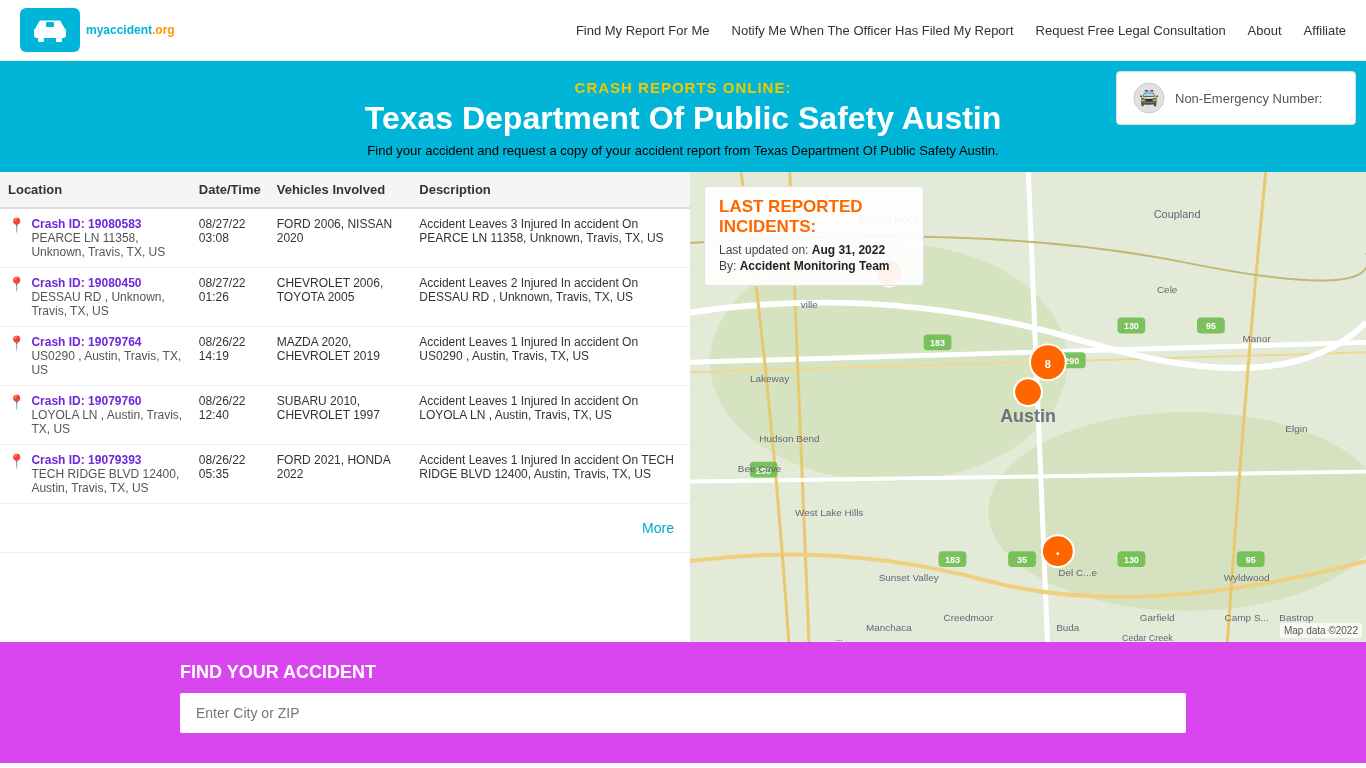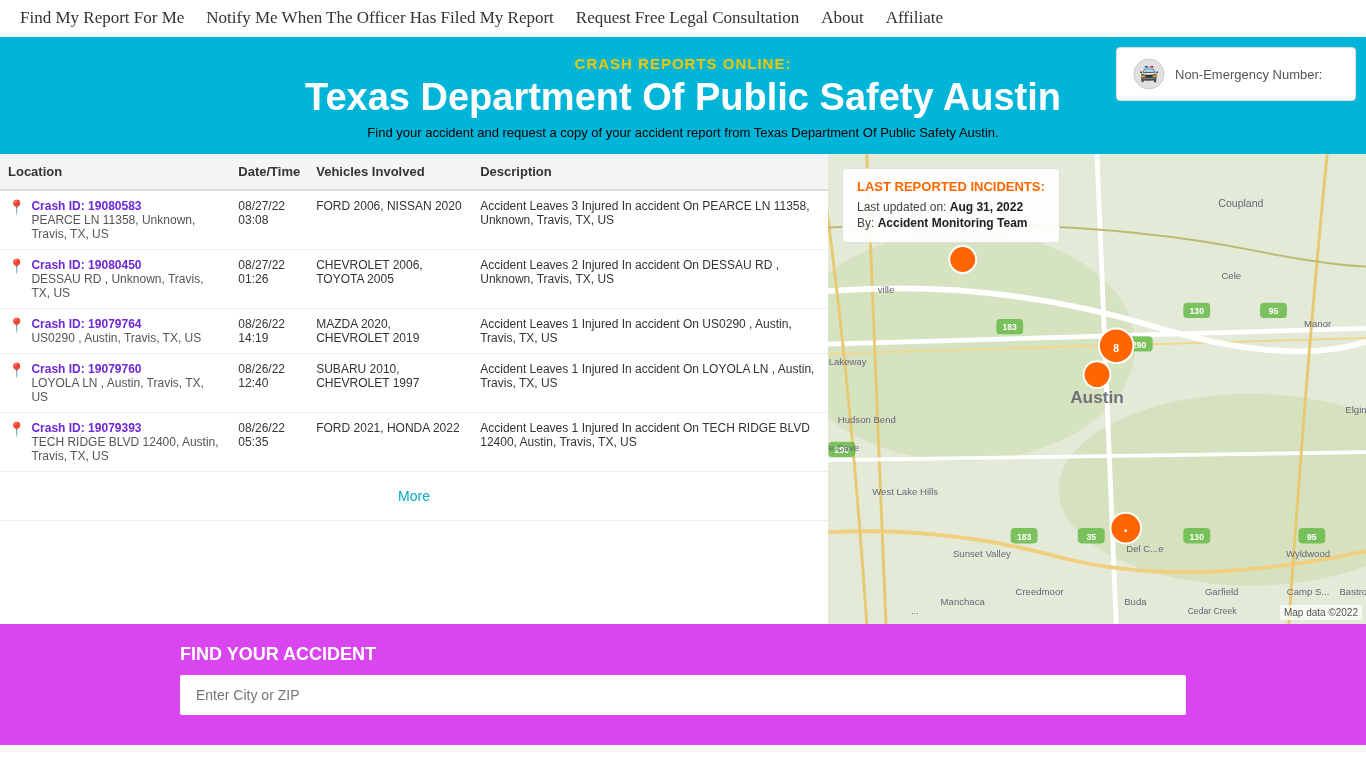--- a/index.html
+++ b/index.html
@@ -11,70 +11,70 @@
       padding: 8px 20px; border-bottom: 1px solid #eee; background: #fff;
     }
     .logo-area { display: flex; align-items: center; gap: 6px; }
     .logo-box {
       background: #00b5d8; border-radius: 6px; width: 60px; height: 44px;
       display: flex; align-items: center; justify-content: center; flex-direction: column;
     }
     .logo-box svg { width: 36px; height: 24px; }
     .nav-links { display: flex; align-items: center; gap: 22px; }
     .nav-links a {
-      text-decoration: none; color: #333; font-size: 17px; white-space: nowrap; font-family: Liberation Serif, serif;
+      text-decoration: none; color: #333; font-size: 13px; white-space: nowrap;
     }
 
     
     .hero {
       background: #00b5d8; padding: 18px 36px 14px; text-align: center;
       position: relative;
     }
     .hero-subtitle {
       color: #f0c800; font-size: 15px; font-weight: bold; letter-spacing: 1px;
       text-transform: uppercase; margin-bottom: 4px;
     }
     .hero-title {
-      color: #fff; font-size: 38px; font-weight: bold; margin-bottom: 6px;
+      color: #fff; font-size: 32px; font-weight: bold; margin-bottom: 6px;
     }
     .hero-desc { color: #000000; font-size: 13px; }
 
     
     .non-emergency-box {
       position: absolute; top: 10px; right: 10px;
       background: #fff; border: 1px solid #ddd; border-radius: 4px;
       padding: 10px 16px; display: flex; align-items: center; gap: 10px;
       font-size: 13px; color: #555; min-width: 240px;
     }
     .ne-icon { width: 32px; height: 32px; flex-shrink: 0; }
 
     
     .main-content {
       display: flex; width: 100%; min-height: 470px;
     }
 
     
-    .table-section { width: 828px; flex-shrink: 0; overflow: hidden; }
+    .table-section { width: 690px; flex-shrink: 0; overflow: hidden; }
 
     .incidents-table { width: 100%; border-collapse: collapse; }
     .incidents-table th {
       background: #f5f5f5; border-bottom: 2px solid #ddd;
       padding: 10px 8px; text-align: left; font-size: 13px; font-weight: bold;
     }
     .incidents-table td {
       padding: 8px 8px; border-bottom: 1px solid #eee;
       font-size: 12px; vertical-align: top;
     }
 
     .crash-id-link { color: #6d28d9; text-decoration: none; font-size: 12px; font-weight: bold; }
     .location-pin { color: #00aacc; font-size: 14px; margin-right: 4px; }
     .location-cell { display: flex; align-items: flex-start; gap: 2px; }
     .location-text { font-size: 12px; color: #555; }
 
-    .more-link-row td { text-align: center; padding: 16px; }
+    .more-link-row td { text-align: right; padding: 16px; }
     .more-link { color: #00aacc; text-decoration: none; font-size: 14px; }
 
     
     .map-section {
       flex: 1; position: relative; background: #e8e0d0; overflow: hidden;
     }
     .map-placeholder {
       width: 100%; height: 100%; position: relative;
       background: linear-gradient(135deg, #d4e9c4 0%, #c8dbb4 20%, #e8dfc8 40%, #d8e8c0 60%, #c4d4a8 80%, #d0c8a0 100%);
     }
@@ -83,21 +83,21 @@
     .map-svg { position: absolute; top: 0; left: 0; width: 100%; height: 100%; }
 
     
     .last-reported-box {
       position: absolute; top: 14px; left: 14px;
       background: rgba(255,255,255,0.92); border: 1px solid #e0e0e0;
       border-radius: 4px; padding: 10px 14px; font-size: 12px;
       max-width: 220px;
     }
     .last-reported-title {
-      color: #ff6600; font-weight: bold; font-size: 13px;
+      color: #ff6600; font-weight: bold; font-size: 17px;
       text-transform: uppercase; margin-bottom: 6px;
     }
     .last-reported-row { color: #444; margin-bottom: 2px; }
     .last-reported-row strong { color: #222; }
     .map-credit {
       position: absolute; bottom: 4px; right: 4px;
       font-size: 10px; color: #555; background: rgba(255,255,255,0.7);
       padding: 2px 4px; border-radius: 2px;
     }
 
@@ -111,20 +111,34 @@
     }
     .find-accident-input {
       width: 100%; padding: 12px 16px; font-size: 14px;
       border: none; border-radius: 2px; outline: none;
     }
   </style>
 </head>
 <body>
 
 <nav class="navbar">
+  <div class="logo-area">
+    <div class="logo-box">
+      <svg viewBox="0 0 36 24" fill="none" xmlns="http://www.w3.org/2000/svg">
+        <rect x="2" y="10" width="32" height="10" rx="3" fill="white"></rect>
+        <circle cx="9" cy="22" r="3" fill="white"></circle>
+        <circle cx="27" cy="22" r="3" fill="white"></circle>
+        <path d="M4 10 L8 3 L28 3 L32 10" fill="white" stroke="white" stroke-width="1"></path>
+        <rect x="14" y="4" width="8" height="5" rx="1" fill="#00b5d8"></rect>
+      </svg>
+    </div>
+    <div style="font-size:12px; color:#00b5d8; font-weight:bold; line-height:1.2;">
+      myaccident<span style="color:#f90;">.org</span>
+    </div>
+  </div>
   <div class="nav-links">
     <a href="#">Find My Report For Me</a>
     <a href="#">Notify Me When The Officer Has Filed My Report</a>
     <a href="#">Request Free Legal Consultation</a>
     <a href="#">About</a>
     <a href="#">Affiliate</a>
   </div>
 </nav>
 
 <div class="hero">

